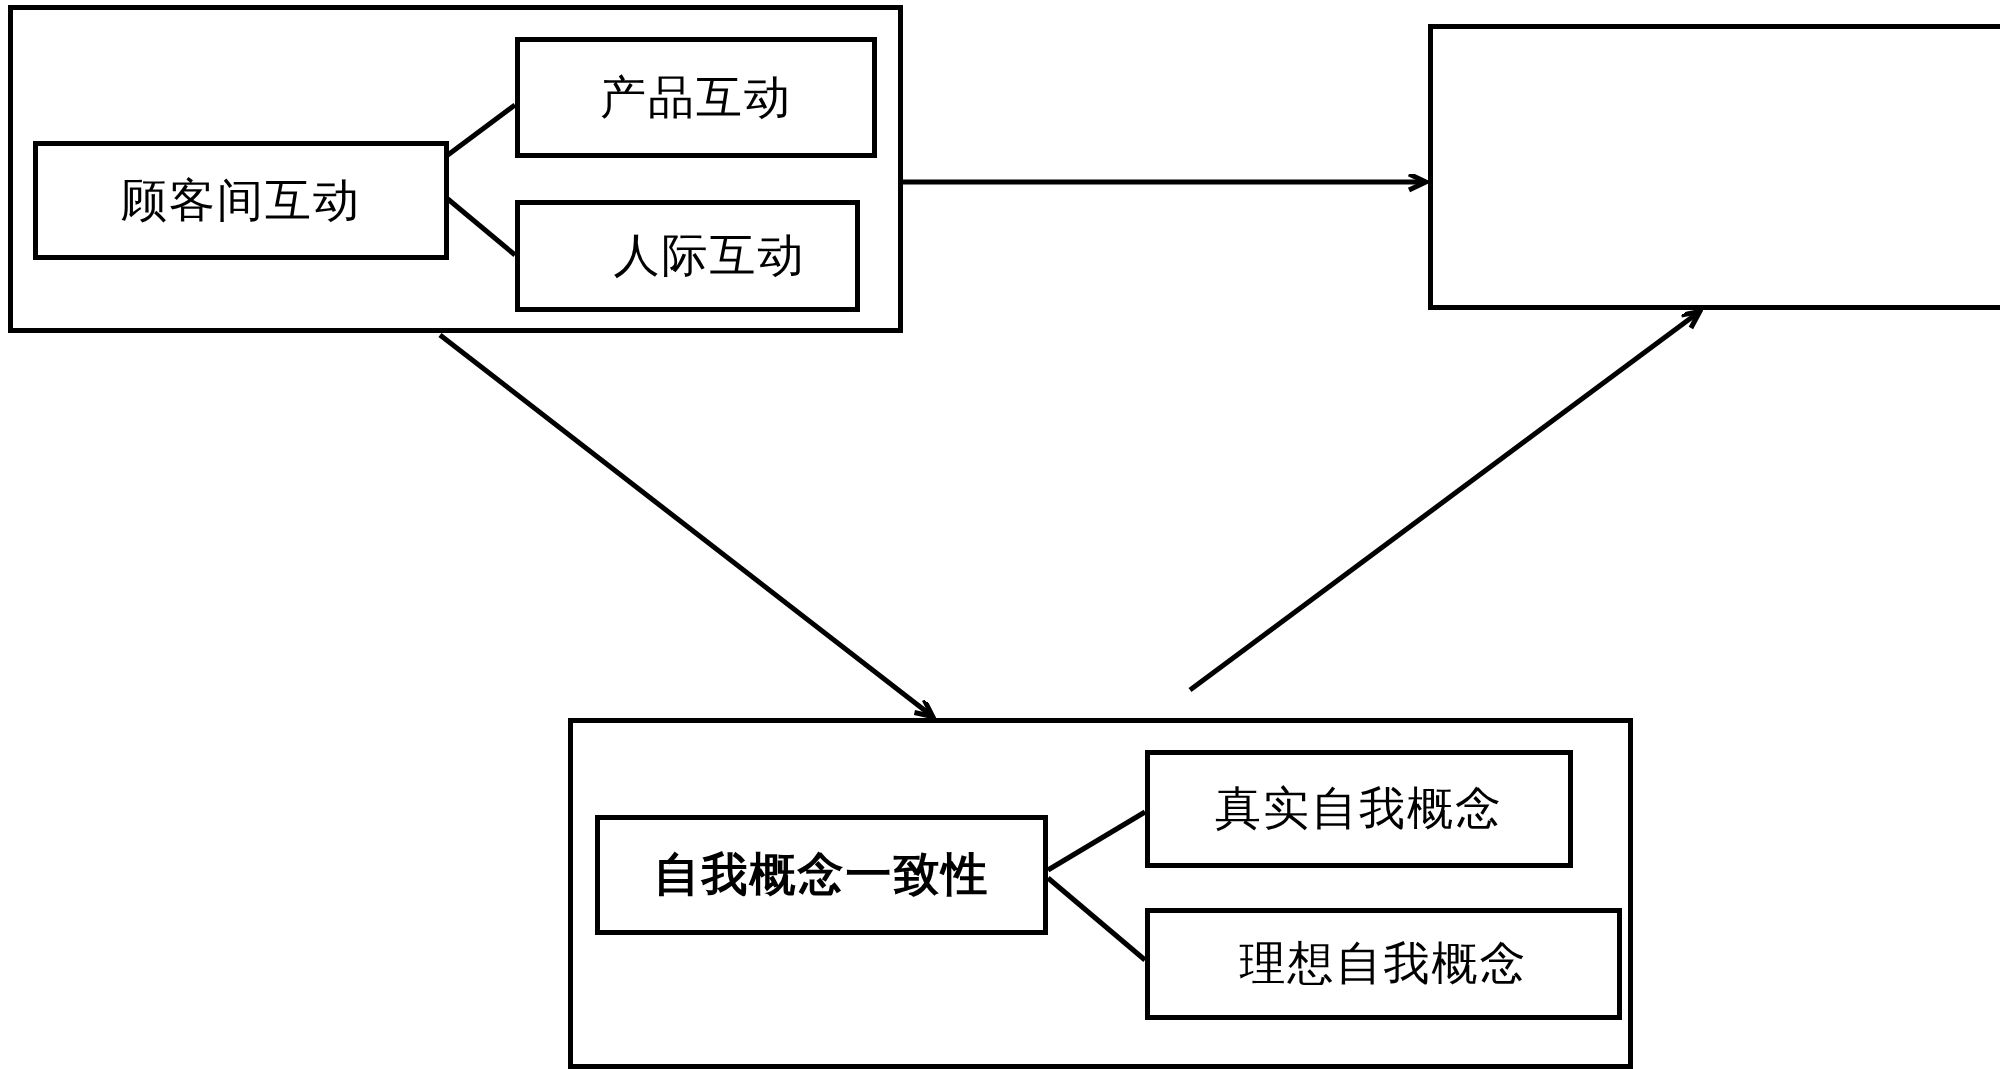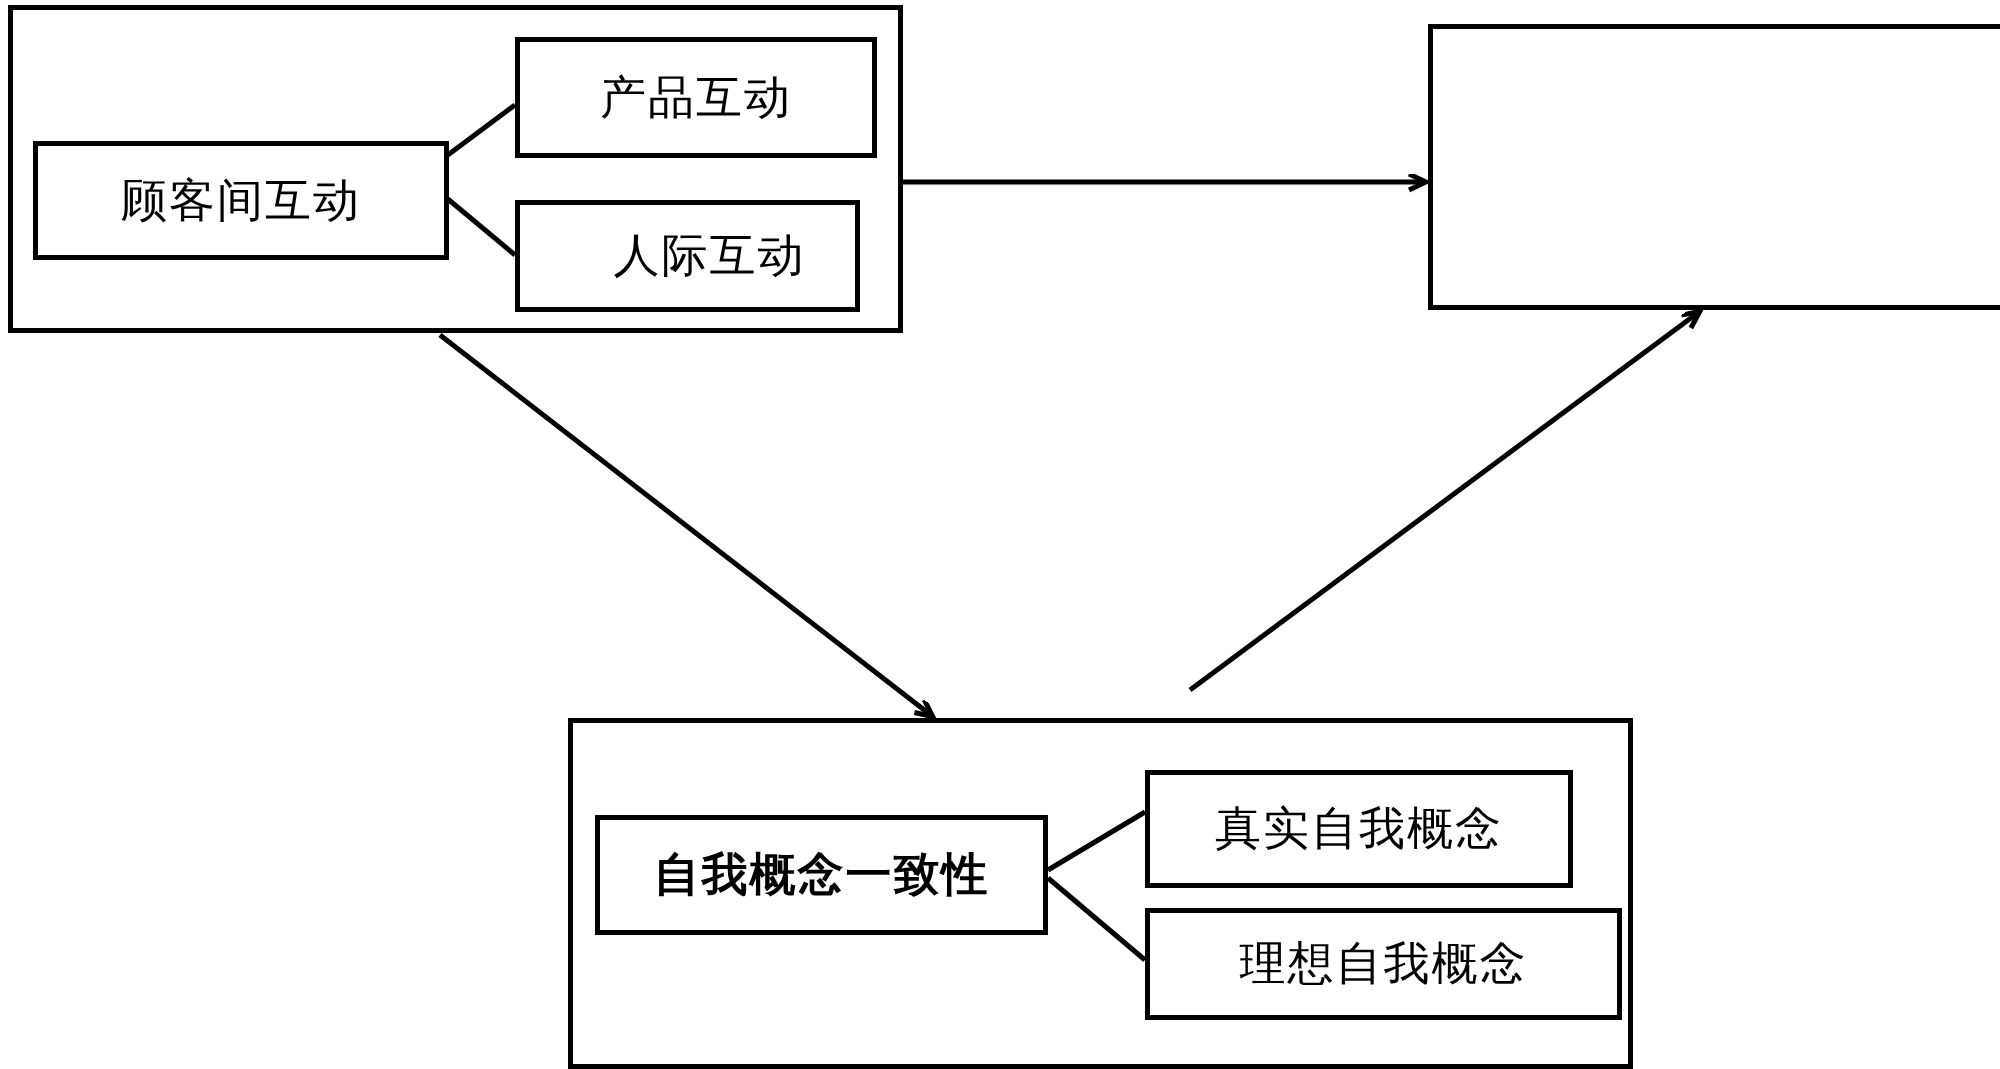--- a/index.html
+++ b/index.html
@@ -50,21 +50,21 @@
   #group-customer-interaction { left: 8px;  top: 5px;   width: 895px;  height: 328px; }
   #group-value-cocreation    { left: 1428px; top: 24px;  width: 600px;  height: 286px; }
   #group-self-concept        { left: 568px; top: 718px; width: 1065px; height: 351px; }
 
   
   #node-customer-interaction { left: 33px;   top: 113px; width: 416px; height: 119px; margin-top: 28px; }
   #node-product-interaction  { left: 515px;  top: 37px;  width: 362px; height: 121px; }
   #node-interpersonal        { left: 515px;  top: 200px; width: 345px; height: 112px; padding-left: 44px; }
   #node-value-cocreation     { left: 1485px; top: 105px; width: 365px; height: 72px; }
   #node-self-congruity       { left: 595px;  top: 815px; width: 453px; height: 120px; font-weight: bold; }
-  #node-actual-self          { left: 1145px; top: 750px; width: 428px; height: 118px; margin-top: 20px; }
+  #node-actual-self          { left: 1145px; top: 750px; width: 428px; height: 118px; }
   #node-ideal-self           { left: 1145px; top: 908px; width: 477px; height: 112px; }
 </style>
 </head>
 <body>
 
 <div id="canvas">
 
   <svg class="edges" viewBox="0 0 2000 1069" width="2000" height="1069" xmlns="http://www.w3.org/2000/svg">
     <defs>
       <marker id="arrowOpen" markerWidth="22" markerHeight="22" refX="18" refY="8" orient="auto" markerUnits="userSpaceOnUse">

